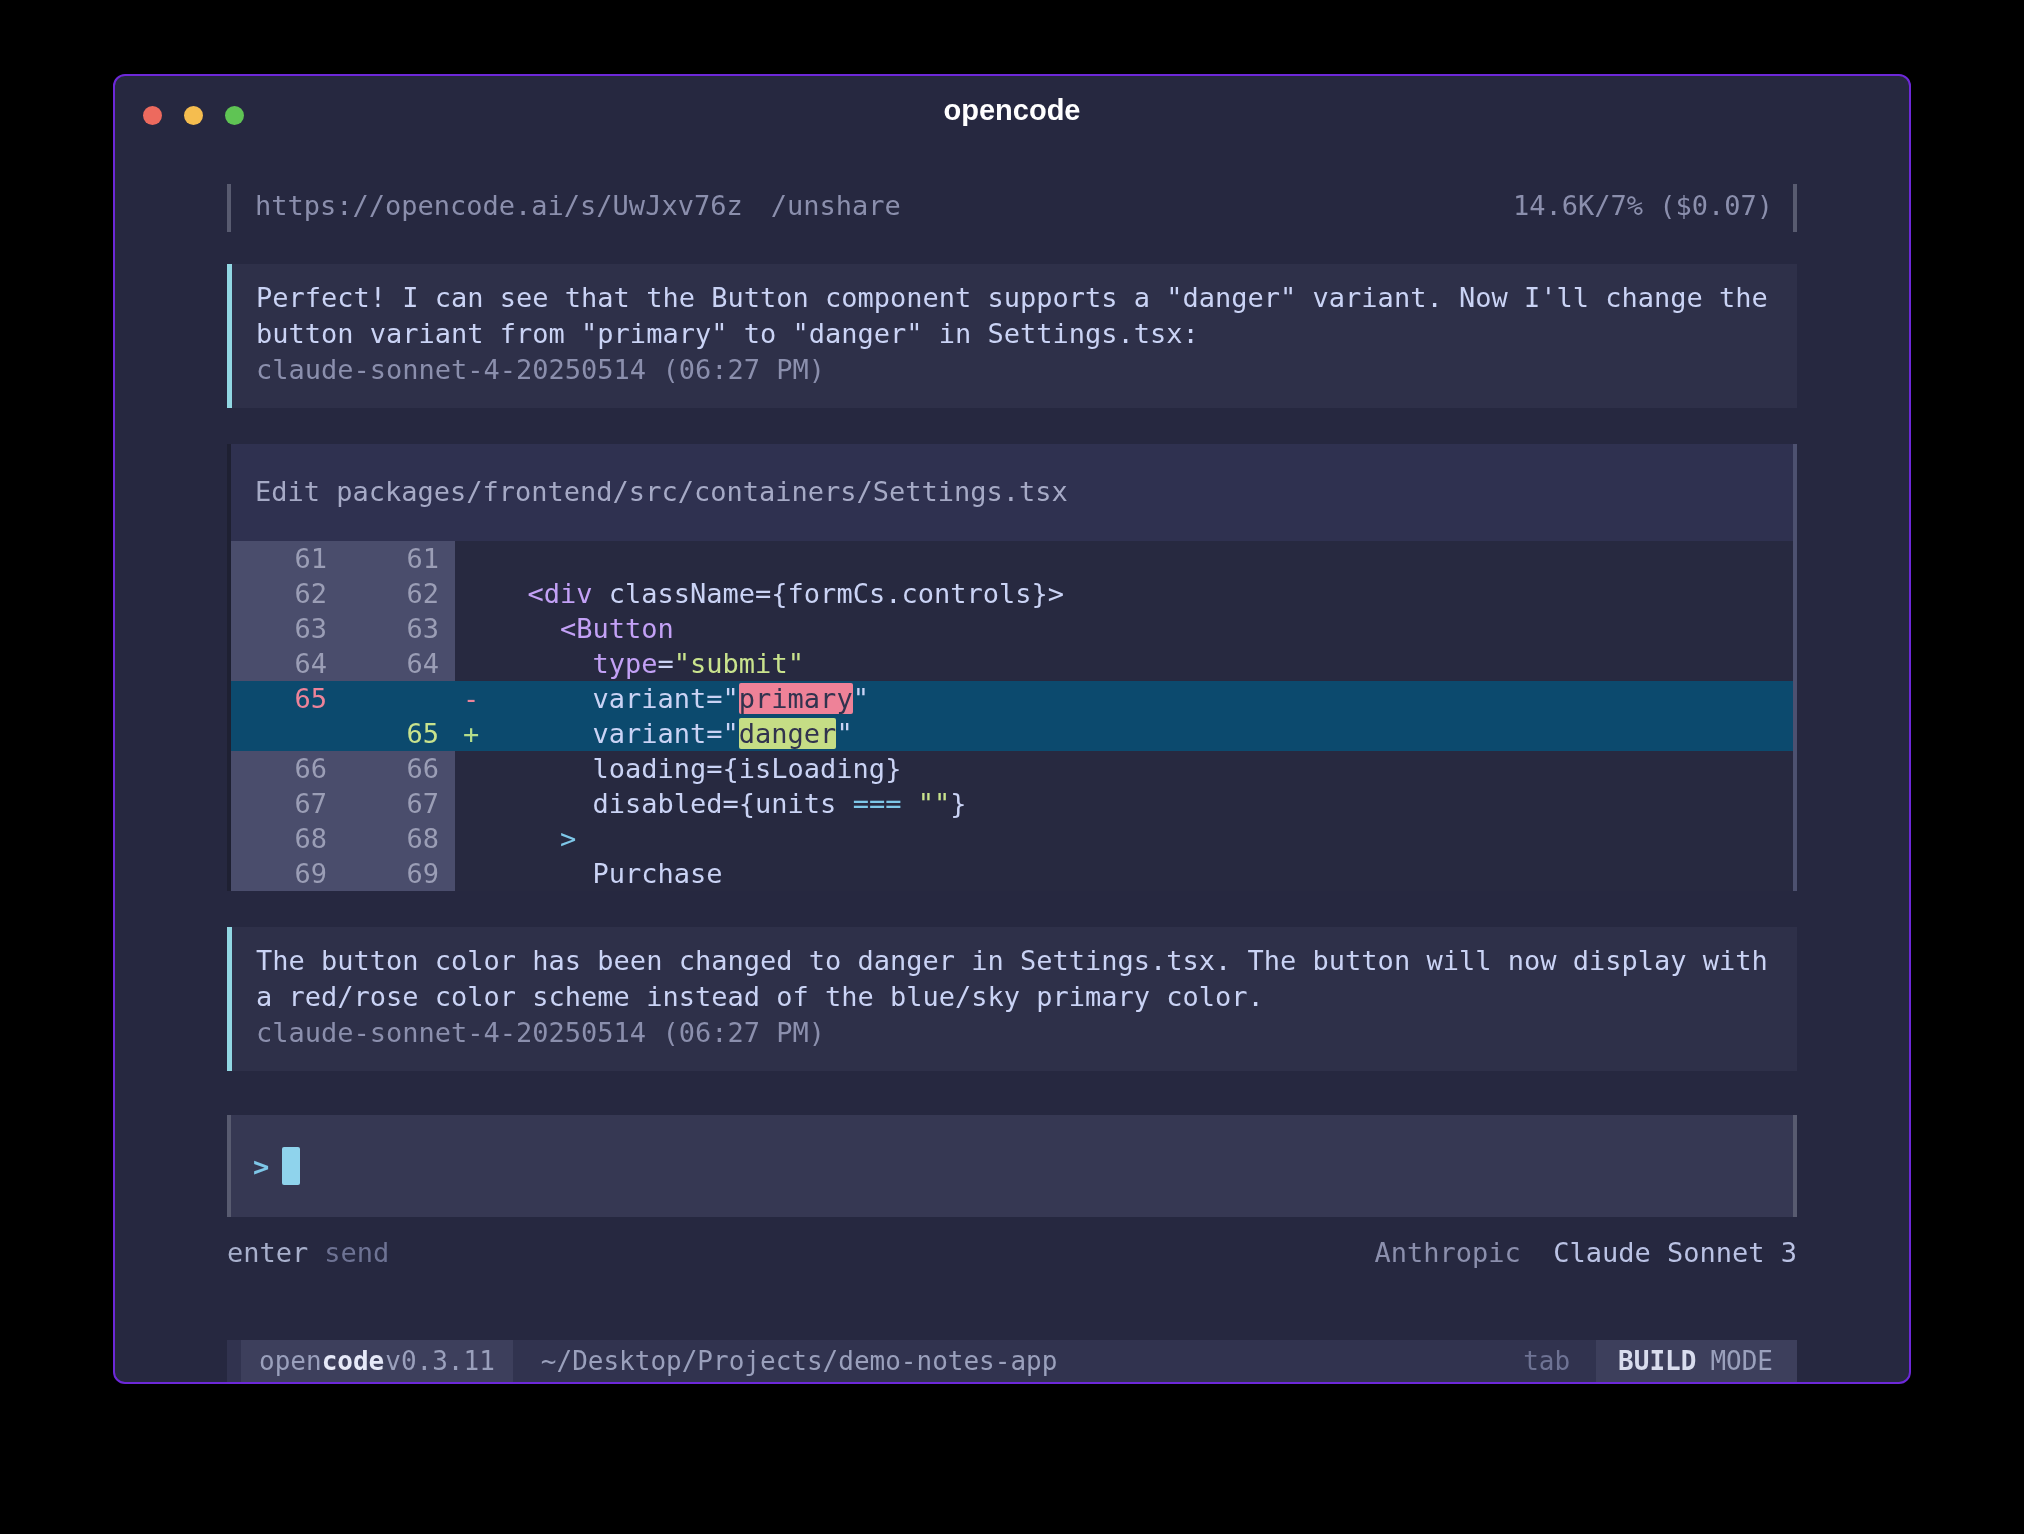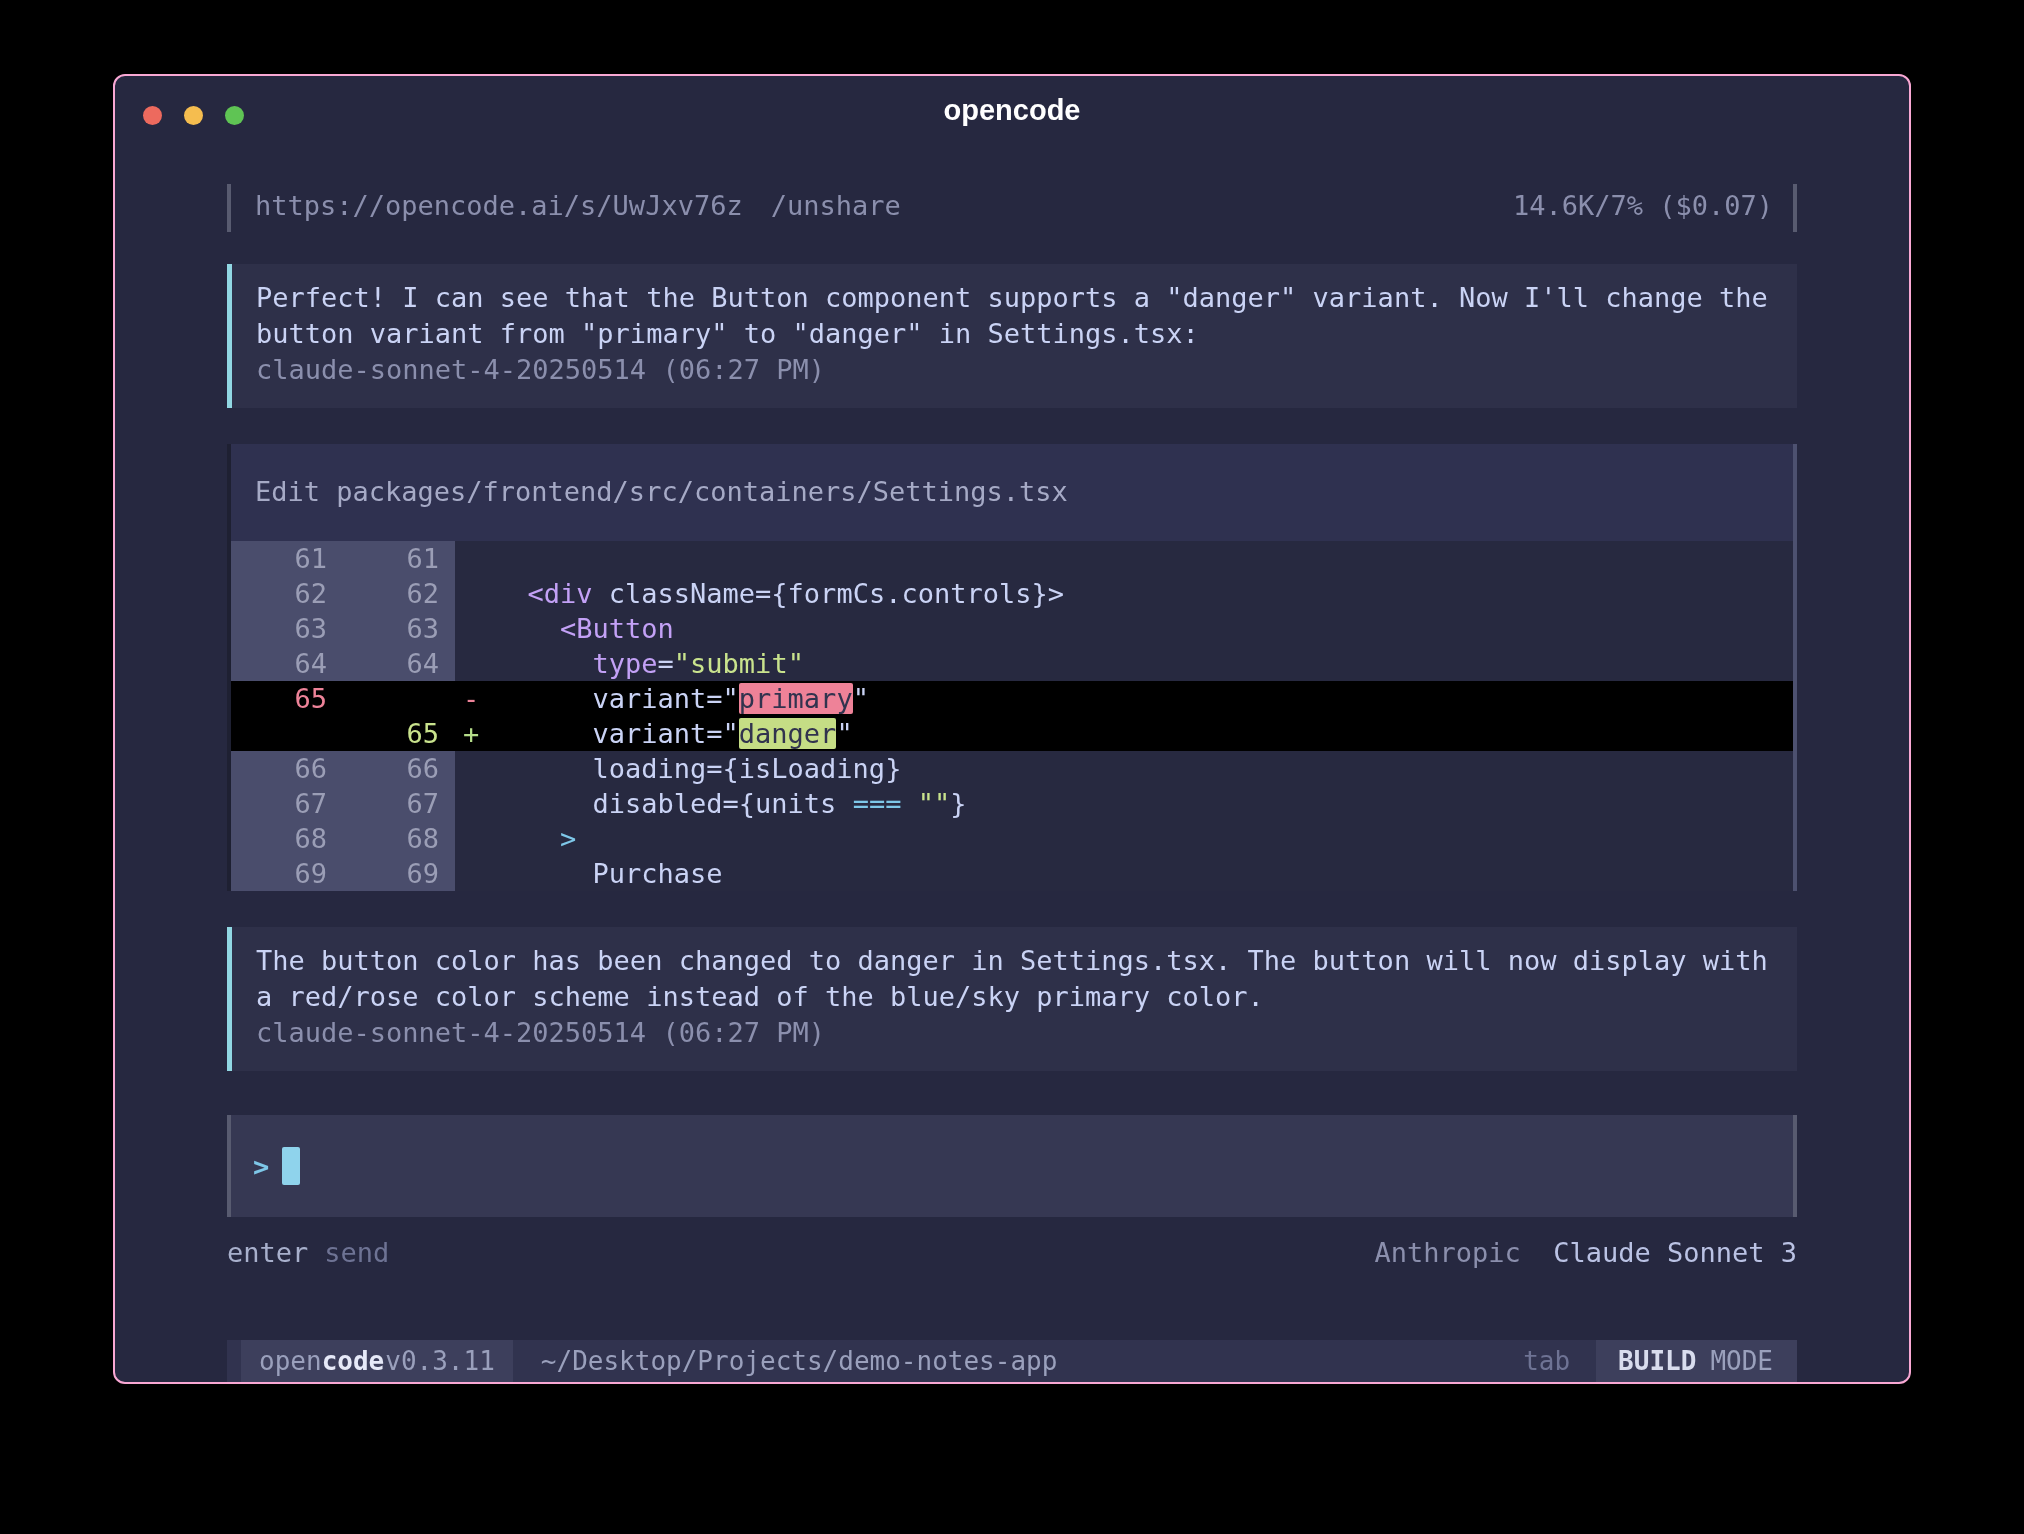--- a/index.html
+++ b/index.html
@@ -1,21 +1,21 @@
 <!DOCTYPE html>
 <html><head>
 <meta charset="utf-8">
 <style>
   * { margin:0; padding:0; box-sizing:border-box; }
   html,body { width:2024px; height:1534px; background:#000; overflow:hidden; }
   body { font-family:"DejaVu Sans Mono","Liberation Mono",monospace; }
 
   .window {
     position:absolute; left:113px; top:74px; width:1798px; height:1310px;
-    background:#262840; border:2px solid #f9a8d4; border-radius:12px;
+    background:#262840; border:2px solid #6d28d9; border-radius:12px;
     display:flex; flex-direction:column; overflow:hidden;
   }
 
   
   .titlebar { position:relative; height:66px; flex:0 0 auto; }
   .lights { position:absolute; left:28px; top:30px; display:flex; gap:22px; }
   .light { width:19px; height:19px; border-radius:50%; }
   .light.red { background:#ed6a5e; }
   .light.yellow { background:#f5bd4f; }
   .light.green { background:#5fc454; }
@@ -57,21 +57,21 @@
   .edit-header { padding:32px 24px 34px 24px; font-size:27px; color:#a6aac6; }
   .diff-row { display:flex; height:35px; line-height:35px; font-size:27px; background:#272940; }
   .diff-row .gut {
     display:inline-block; width:112px; flex:0 0 auto; text-align:right;
     padding-right:16px; background:#4a4d6c; color:#9b9eb6;
   }
   .diff-row .marker { display:inline-block; width:40px; flex:0 0 auto; padding-left:8px; }
   .diff-row .marker.minus { color:#ee8399; }
   .diff-row .marker.plus { color:#b5dd8a; }
   .diff-row .code { flex:1; white-space:pre; color:#cad3f5; }
-  .diff-row.changed { background:#000000; }
+  .diff-row.changed { background:#0c4a6e; }
   .diff-row.changed .gut { background:transparent; }
   .diff-row.changed .gut.old { color:#ee8399; }
   .diff-row.changed .gut.new { color:#c9e38d; }
   .tok-t { color:#cad3f5; }
   .tok-p { color:#c3a1f6; }
   .tok-s { color:#c9e38d; }
   .tok-c { color:#7ec7e8; }
   .tok-hr { background:#ee8298; color:#31334e; border-radius:2px; }
   .tok-ha { background:#c5dd85; color:#31334e; border-radius:2px; }
 

